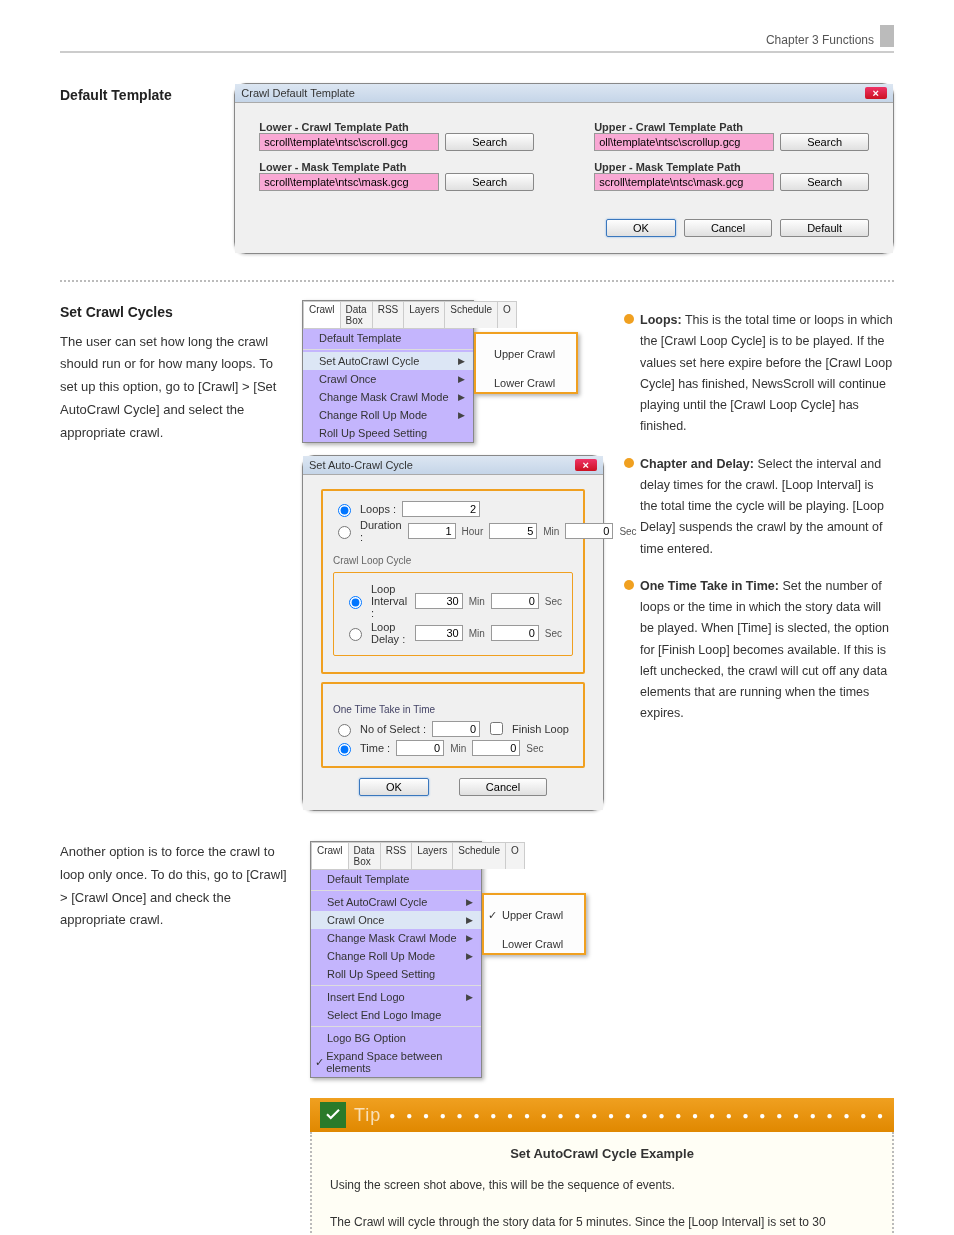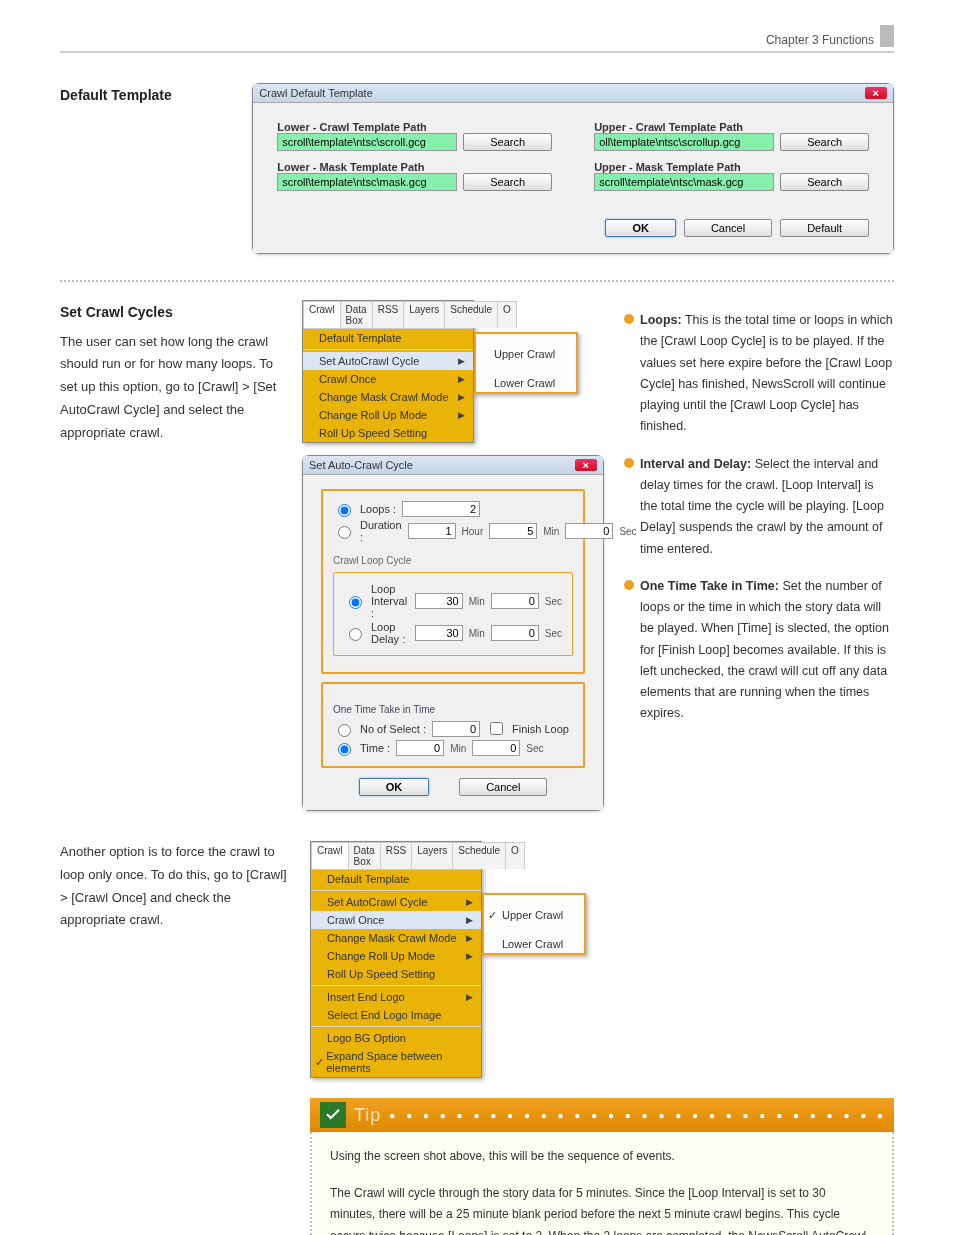--- a/index.html
+++ b/index.html
@@ -4,33 +4,33 @@
 <style>
   body { margin:0; font-family: Arial, Helvetica, sans-serif; font-size:13px; color:#333; background:#fff; }
   .page { width:954px; margin:0 auto; padding:25px 60px 30px 60px; box-sizing:border-box; }
   .header { text-align:right; font-size:12px; color:#555; padding-bottom:4px; border-bottom:2px solid #ccc; margin-bottom:30px; display:flex; align-items:flex-end;}
   .header span{flex:1;}
   .header .tab{width:14px;height:22px;background:#bbb;margin-left:6px;}
   h3 { font-size:14px; font-weight:bold; margin:0 0 6px 0; color:#222;}
   .col2 { display:flex; gap:20px; }
   .leftcol { width:230px; line-height:1.75; font-size:13px;}
   .rightcol { flex:1; }
-  .dialog { border:1px solid #888; border-radius:7px; background:#f7f7f7; margin-bottom:8px; font-size:11px; box-shadow:0 1px 3px rgba(0,0,0,.2);}
+  .dialog { border:1px solid #888; border-radius:12px; background:#f7f7f7; margin-bottom:8px; font-size:11px; box-shadow:0 1px 3px rgba(0,0,0,.2);}
   .titlebar { background:linear-gradient(#dce6f2,#c5d5e8); font-size:11px; padding:3px 6px; display:flex; align-items:center; justify-content:space-between; border-bottom:1px solid #aaa;}
   .closex { background:linear-gradient(#e36,#c12); color:#fff; padding:0 8px; border-radius:2px; font-weight:bold; font-size:11px;}
-  .dlgbody { padding:18px 24px; background:#f0f0f0; display:flex; gap:42px;justify-content:center;}
+  .dlgbody { padding:18px 24px; background:#f0f0f0; display:flex; gap:60px;justify-content:center;}
   .fcol { flex:1; display:flex; flex-direction:column; gap:10px;}
   .flabel{font-weight:bold; font-size:11px;}
   .frow{display:flex;gap:6px;align-items:center;}
-  input.tinput{border:1px solid #999;padding:2px 4px;font-size:11px;width:170px;background:#86efac;}
+  input.tinput{border:1px solid #999;padding:2px 4px;font-size:11px;width:170px;background:#f9a8d4;}
   button.btn{border:1px solid #888;background:linear-gradient(#fefefe,#e0e0e0);padding:2px 26px;font-size:11px;border-radius:2px;}
-  button.btn.primary{border-color:#3a77bd;box-shadow:0 0 2px #6fa8e6;font-weight:bold;}
+  button.btn.primary{border-color:#3a77bd;box-shadow:0 0 2px #6fa8e6;}
   .dlgfoot{padding:10px 24px 16px;background:#f0f0f0;display:flex;gap:8px;justify-content:flex-end;}
   hr.dotted{border:none;border-top:2px dotted #bbb;margin:18px 0;}
-  .menu{border:1px solid #888;background:#eab308;font-size:11px;box-shadow:2px 2px 4px rgba(0,0,0,.3);width:170px;}
+  .menu{border:1px solid #888;background:#c4b5fd;font-size:11px;box-shadow:2px 2px 4px rgba(0,0,0,.3);width:170px;}
   .menu .mtabs{display:flex;border-bottom:1px solid #ccc;}
   .menu .mtab{padding:2px 5px;border:1px solid #ccc;border-bottom:none;margin-right:-1px;font-size:10px;background:#f3f3f3;}
   .menu .mtab.active{background:#fff;}
   .menu .mitem{padding:3px 8px 3px 16px;display:flex;justify-content:space-between;align-items:center;}
   .menu .mitem.hi{background:#dce6f5;}
   .menu .msep{border-top:1px solid #ddd;margin:2px 0;}
   .submenu{border:1px solid #888;background:#fdfdfd;box-shadow:2px 2px 4px rgba(0,0,0,.3);font-size:11px;width:100px;}
   .submenu .mitem{padding:14px 10px 3px 18px;position:relative;}
   .submenu .mitem .chk{position:absolute;left:4px;}
   .arrow{font-size:9px;color:#444;}
@@ -237,21 +237,21 @@
         </div>
       </div>
 
       <div class="calloutscol">
         <div class="callout">
           <span class="dot"></span>
           <div><b>Loops:</b><span> This is the total time or loops in which the [Crawl Loop Cycle] is to be played. If the values set here expire before the [Crawl Loop Cycle] has finished, NewsScroll will continue playing until the [Crawl Loop Cycle] has finished.</span></div>
         </div>
         <div class="callout">
           <span class="dot"></span>
-          <div><b>Interval and Delay:</b><span> Select the interval and delay times for the crawl. [Loop Interval] is the total time the cycle will be playing. [Loop Delay] suspends the crawl by the amount of time entered.</span></div>
+          <div><b>Chapter and Delay:</b><span> Select the interval and delay times for the crawl. [Loop Interval] is the total time the cycle will be playing. [Loop Delay] suspends the crawl by the amount of time entered.</span></div>
         </div>
         <div class="callout">
           <span class="dot"></span>
           <div><b>One Time Take in Time:</b><span> Set the number of loops or the time in which the story data will be played. When [Time] is slected, the option for [Finish Loop] becomes available. If this is left unchecked, the crawl will cut off any data elements that are running when the times expires.</span></div>
         </div>
       </div>
     </div>
   </div>
 
   <div class="section3">
@@ -319,19 +319,20 @@
     <div class="tipbanner">
       <div class="tipicon">
         <svg width="18" height="18" viewBox="0 0 24 24">
             <path d="M3 12l6 6L21 6l-2-2-10 10-4-4z"></path>
           </svg>
       </div>
       <span class="tiplabel">Tip</span>
       <span class="tipdots">● ● ● ● ● ● ● ● ● ● ● ● ● ● ● ● ● ● ● ● ● ● ● ● ● ● ● ● ● ● ● ● ● ● ● ● ● ● ● ● ● ● ● ● ● ● ● ● ● ●</span>
     </div>
     <div class="tipbox">
+      <div class="tiptitle">Set AutoCrawl Cycle Example</div>
       <div class="tiptext">Using the screen shot above, this will be the sequence of events.</div>
       <br>
       <div class="tiptext">The Crawl will cycle through the story data for 5 minutes. Since the [Loop Interval] is set to 30 minutes, there will be a 25 minute blank period before the next 5 minute crawl begins. This cycle occurs twice because [Loops] is set to 2. When the 2 loops are completed, the NewsScroll AutoCrawl feature will automatically turn off.</div>
     </div>
   </div>
 
 </div>
 
 </body></html>

